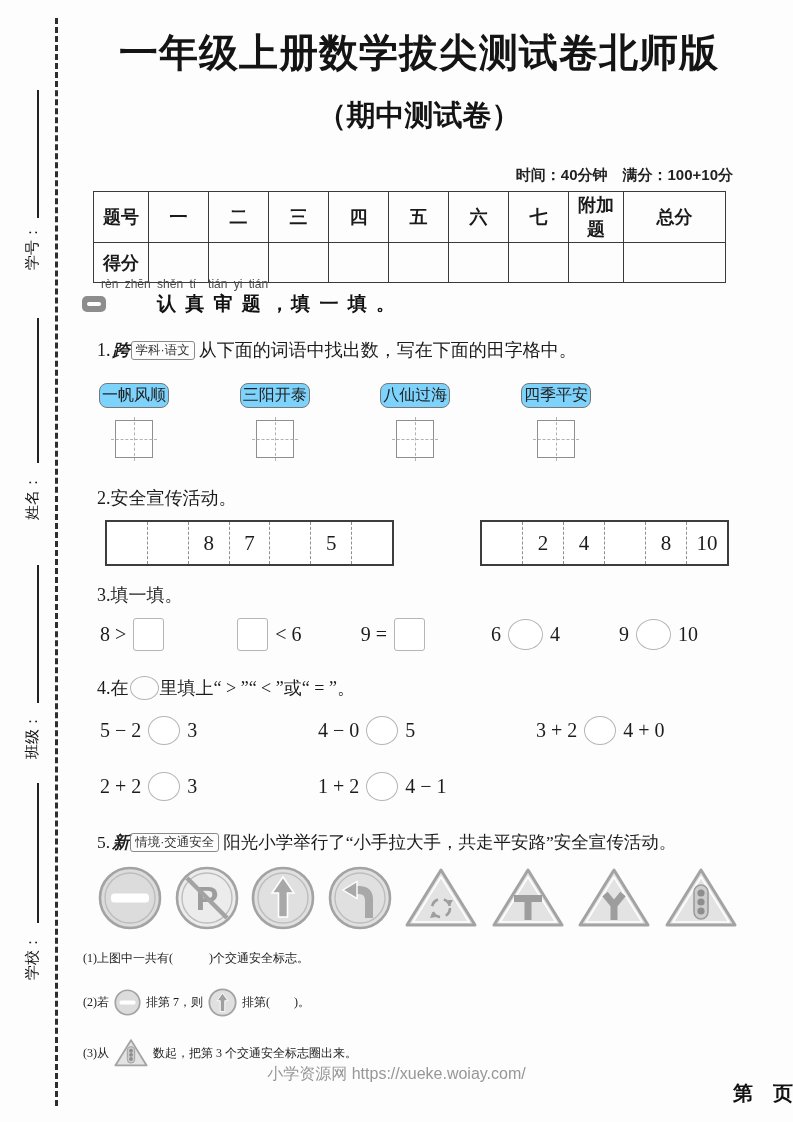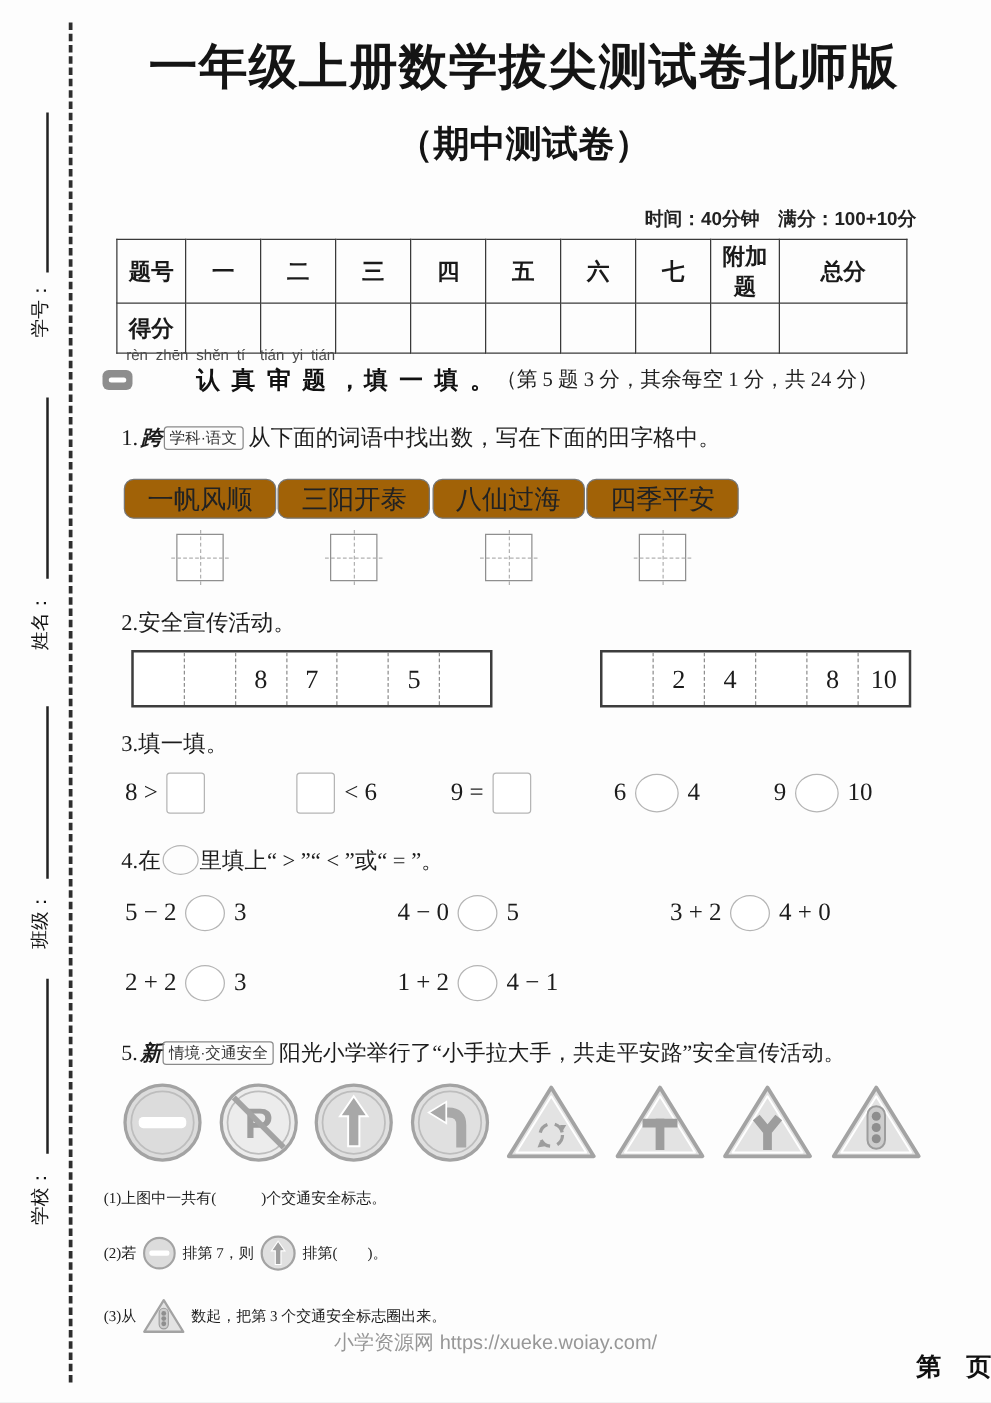--- a/index.html
+++ b/index.html
@@ -47,22 +47,22 @@
   .tag { display:inline-flex; align-items:center; margin:0 4px 0 2px; }
   .tag .pfx { font-style:italic; font-weight:700; font-size:17px; margin-right:1px; }
   .tag .box { border:1px solid #8a8a8a; border-radius:3px; padding:0 4px;
     font-size:12.5px; line-height:17px; color:#333;
     font-family:"Liberation Sans","DejaVu Sans",sans-serif; }
 
   
   .idiom-row { position:absolute; top:383px; left:99px; width:492px; display:flex;
     justify-content:space-between; }
   .idiom-col { display:flex; flex-direction:column; align-items:center; }
-  .idiom-badge { border:1.5px solid #777; border-radius:8px; padding:1px 18px;
-    font-size:21px; color:#222; background:#a16207; }
+  .idiom-badge { border:1.5px solid #777; border-radius:8px; padding:1px 2px;
+    font-size:16px; color:#222; background:#7dd3fc; }
   .tianzige { margin-top:12px; width:36px; height:36px; border:1.5px solid #8f8f8f;
     position:relative; background:#fff; }
   .tianzige::before { content:""; position:absolute; left:-5px; right:-5px; top:50%;
     border-top:1.5px dashed #b2b2b2; }
   .tianzige::after { content:""; position:absolute; top:-4px; bottom:-4px; left:50%;
     border-left:1.5px dashed #b2b2b2; }
 
   
   .strip { position:absolute; top:520px; height:42px; border:2px solid #3d3d3d;
     display:flex; background:#fff; }
@@ -158,21 +158,20 @@
       <td></td>
       <td></td>
     </tr>
   </tbody>
     </table>
 
   <div class="pinyin sans">rèn zhēn shěn tí　tián yi tián</div>
   <div class="sec-line">
     <span class="sec-icon"></span>
     <span class="sec-title sans">认 真 审 题 ，填 一 填 。</span>
-    <span class="sec-note">（第 5 题 3 分，其余每空 1 分，共 24 分）</span>
   </div>
 
   <div class="q-line" style="top:338px;">
     <span>1.</span>
     <span class="tag">
       <span class="pfx">跨</span>
       <span class="box">学科·语文</span>
     </span>
     <span>从下面的词语中找出数，写在下面的田字格中。</span>
   </div>

